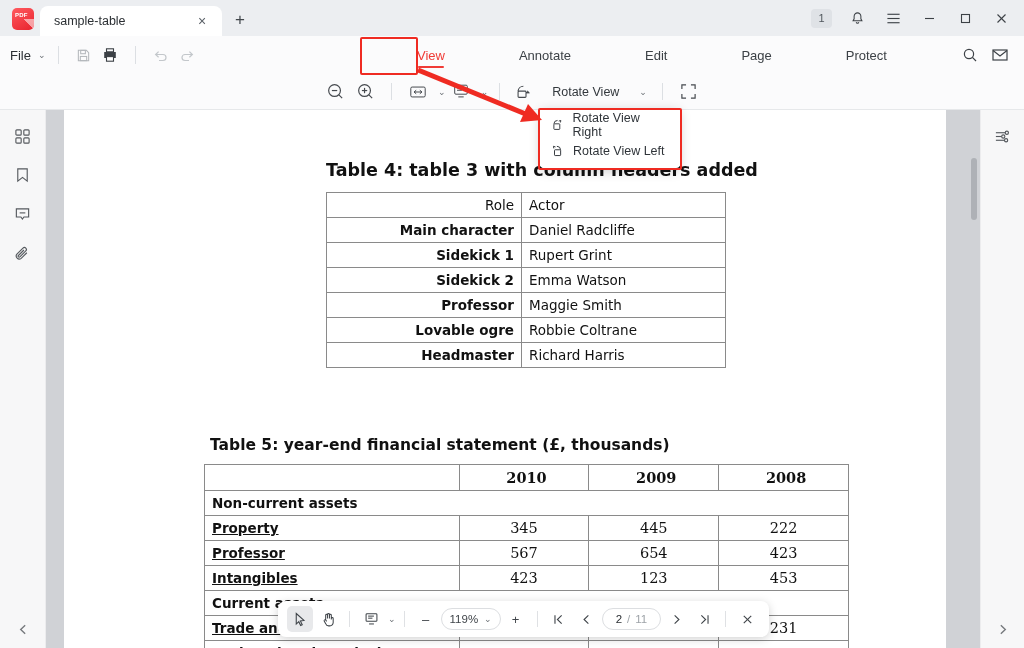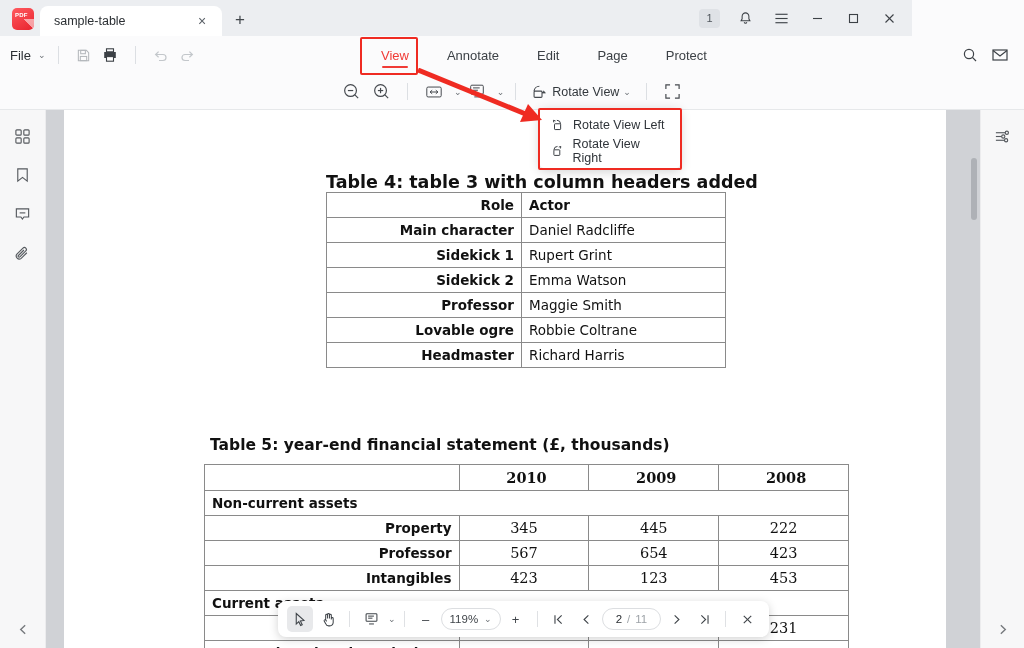--- a/index.html
+++ b/index.html
@@ -7,21 +7,21 @@
     width: 1024px; height: 648px;
     font-family: "Liberation Sans", sans-serif;
     background: #f4f4f6;
     overflow: hidden;
     -webkit-font-smoothing: antialiased;
   }
   .app { position: relative; width: 1024px; height: 648px; background: #fbfbfc; }
 
   
   .titlebar {
-    position: absolute; left: 0; top: 0; width: 912px; height: 36px;
+    position: absolute; left: 0; top: 0; width: 1024px; height: 36px;
     background: #eceef1; display: flex; align-items: flex-end;
   }
   .logo {
     width: 22px; height: 22px; margin: 0 6px 6px 12px; border-radius: 5px;
     background: linear-gradient(150deg,#ff5a5f 0%, #e8232e 100%);
     position: relative; flex: none;
   }
   .logo::after{
     content: "PDF"; position: absolute; left: 3px; top: 4px;
     font-size: 6px; color: #fff; font-weight: bold; letter-spacing: .2px;
@@ -54,40 +54,40 @@
     position: absolute; left: 0; top: 36px; width: 1024px; height: 38px;
     background: #fbfbfc; display: flex; align-items: center;
   }
   .file-btn { display: flex; align-items: center; gap: 5px; margin-left: 10px; font-size: 13px; color: #2b2f33; }
   .vsep { width: 1px; height: 18px; background: #dcdfe3; margin: 0 12px; }
   .mb-icon { width: 26px; height: 24px; display: flex; align-items: center; justify-content: center; color: #9aa0a6; }
   .mb-icon.dark { color: #3c4146; }
   .menus { position: absolute; left: 362px; top: 0; height: 38px; display: flex; align-items: center; gap: 0; }
   .menu-item {
     font-size: 13px; color: #3c4146; padding: 0 19px; height: 38px;
-    display: flex; align-items: center; position: relative;
+    display: flex; align-items: center; position: relative; margin-left: 36px;
   }
   .menu-item.active { color: #f03b36; }
   .menu-item.active::after {
     content: ""; position: absolute; left: 50%; transform: translateX(-50%);
     bottom: 6px; width: 26px; height: 2.5px; background: #f03b36; border-radius: 2px;
   }
   .menu-right { margin-left: auto; display: flex; align-items: center; gap: 14px; padding-right: 16px; color: #3c4146; }
 
   
   .toolbar {
     position: absolute; left: 0; top: 74px; width: 1024px; height: 36px;
     background: #fbfbfc; display: flex; align-items: center; justify-content: center; gap: 0;
     border-bottom: 1px solid #e6e8ea;
   }
   .tool { width: 30px; height: 28px; display: flex; align-items: center; justify-content: center; color: #45494e; }
   .tool-grp { display: flex; align-items: center; gap: 3px; }
   .tsep { width: 1px; height: 17px; background: #dcdfe3; margin: 0 11px; }
   .chev { font-size: 9px; color: #6b7075; margin-left: 2px; }
-  .rotate-btn { display: flex; align-items: center; gap: 2px; font-size: 12.5px; color: #33383d; padding: 0 4px; text-align: right; }
+  .rotate-btn { display: flex; align-items: center; gap: 18px; font-size: 12.5px; color: #33383d; padding: 0 4px; text-align: right; }
 
   
   .rail-l {
     position: absolute; left: 0; top: 110px; width: 46px; height: 538px;
     background: #f7f7f8; display: flex; flex-direction: column; align-items: center;
     padding-top: 12px; gap: 11px; border-right: 1px solid #ececee;
   }
   .rail-icon { width: 30px; height: 28px; display: flex; align-items: center; justify-content: center; color: #55595e; }
   .rail-bottom { position: absolute; bottom: 12px; left: 0; width: 46px; display: flex; justify-content: center; color: #76797d; }
   .rail-r {
@@ -108,35 +108,35 @@
   }
   .vscroll {
     position: absolute; right: 3px; top: 48px; width: 6px; height: 62px;
     background: #aeb1b6; border-radius: 4px;
   }
 
   
   .doc-title {
     font-family: "DejaVu Sans", sans-serif;
     font-weight: bold; color: #111; }
-  .t4-title { position: absolute; left: 262px; top: 50px; font-size: 17.5px; white-space: nowrap; margin-top: 12px; }
+  .t4-title { position: absolute; left: 262px; top: 50px; font-size: 17.5px; white-space: nowrap; }
   .t5-title { position: absolute; left: 146px; top: 326px; font-size: 15.5px; white-space: nowrap; }
 
   table.doc { position: absolute; border-collapse: collapse; font-family: "DejaVu Sans", sans-serif; }
   table.doc td { border: 1px solid #8a8a8a; font-size: 13.5px; color: #111; padding: 4px 7px; }
 
   .t4 { left: 262px; top: 82px; width: 400px; }
   .t4 td.k { text-align: right; font-weight: bold; width: 195px; }
   .t4 td.v { text-align: left; }
-  .t4 tr:first-child td { font-weight: bold; margin-top: 44px; }
+  .t4 tr:first-child td { font-weight: normal; margin-top: 44px; }
   .t4 td { height: 25px; }
 
   .t5 { left: 140px; top: 354px; width: 645px; }
   .t5 td { height: 25px; }
-  .t5 td.lbl { font-weight: bold; width: 255px; text-align: right; }
+  .t5 td.lbl { font-weight: bold; width: 255px; text-align: left; text-decoration: underline; }
   .t5 td.num { text-align: center; width: 130px; font-family: "DejaVu Serif", serif; font-size: 14.5px; }
   .t5 td.yr { text-align: center; font-weight: bold; padding-left: 12px; }
   .t5 td.span { font-weight: bold; }
 
   
   .float-bar {
     position: absolute; left: 278px; top: 601px; height: 36px;
     background: #ffffff; border-radius: 8px; box-shadow: 0 2px 10px rgba(0,0,0,.18);
     display: flex; align-items: center; padding: 0 9px; gap: 2px; z-index: 20;
   }
@@ -484,33 +484,33 @@
           </tr>
         </tbody>
       </table>
     </div>
     <div class="vscroll"></div>
   </div>
 
   <div class="dropdown">
     <div class="dd-item">
       <svg width="14" height="14" viewBox="0 0 16 16" fill="none" stroke="#2f3439" stroke-width="1.1">
+        <path d="M3.4 6.6a4.4 4.4 0 0 1 4.3-4"></path>
+          <rect x="3.4" y="6.6" width="7" height="6.6" rx="0.8"></rect>
+          <polyline points="9.2,3.4 11.6,2.6 11.2,5"></polyline>
+      </svg>
+      <span>Rotate View Right</span>
+    </div>
+    <div class="dd-item">
+      <svg width="14" height="14" viewBox="0 0 16 16" fill="none" stroke="#2f3439" stroke-width="1.1">
         <path d="M11 6.6a4.4 4.4 0 0 0-4.3-4"></path>
           <rect x="4" y="6.6" width="7" height="6.6" rx="0.8"></rect>
           <polyline points="5.2,3.4 2.8,2.6 3.2,5"></polyline>
       </svg>
       <span>Rotate View Left</span>
-    </div>
-    <div class="dd-item">
-      <svg width="14" height="14" viewBox="0 0 16 16" fill="none" stroke="#2f3439" stroke-width="1.1">
-        <path d="M3.4 6.6a4.4 4.4 0 0 1 4.3-4"></path>
-          <rect x="3.4" y="6.6" width="7" height="6.6" rx="0.8"></rect>
-          <polyline points="9.2,3.4 11.6,2.6 11.2,5"></polyline>
-      </svg>
-      <span>Rotate View Right</span>
     </div>
   </div>
 
   <div class="ann-box ann-view"></div>
   <div class="ann-box ann-menu"></div>
   <svg class="ann-arrow" width="130" height="62" viewBox="0 0 130 62">
     <line x1="2" y1="2" x2="112" y2="47" stroke="#ef2b22" stroke-width="5"></line>
     <polygon points="112,36 126,52 104,54" fill="#ef2b22"></polygon>
   </svg>
 

